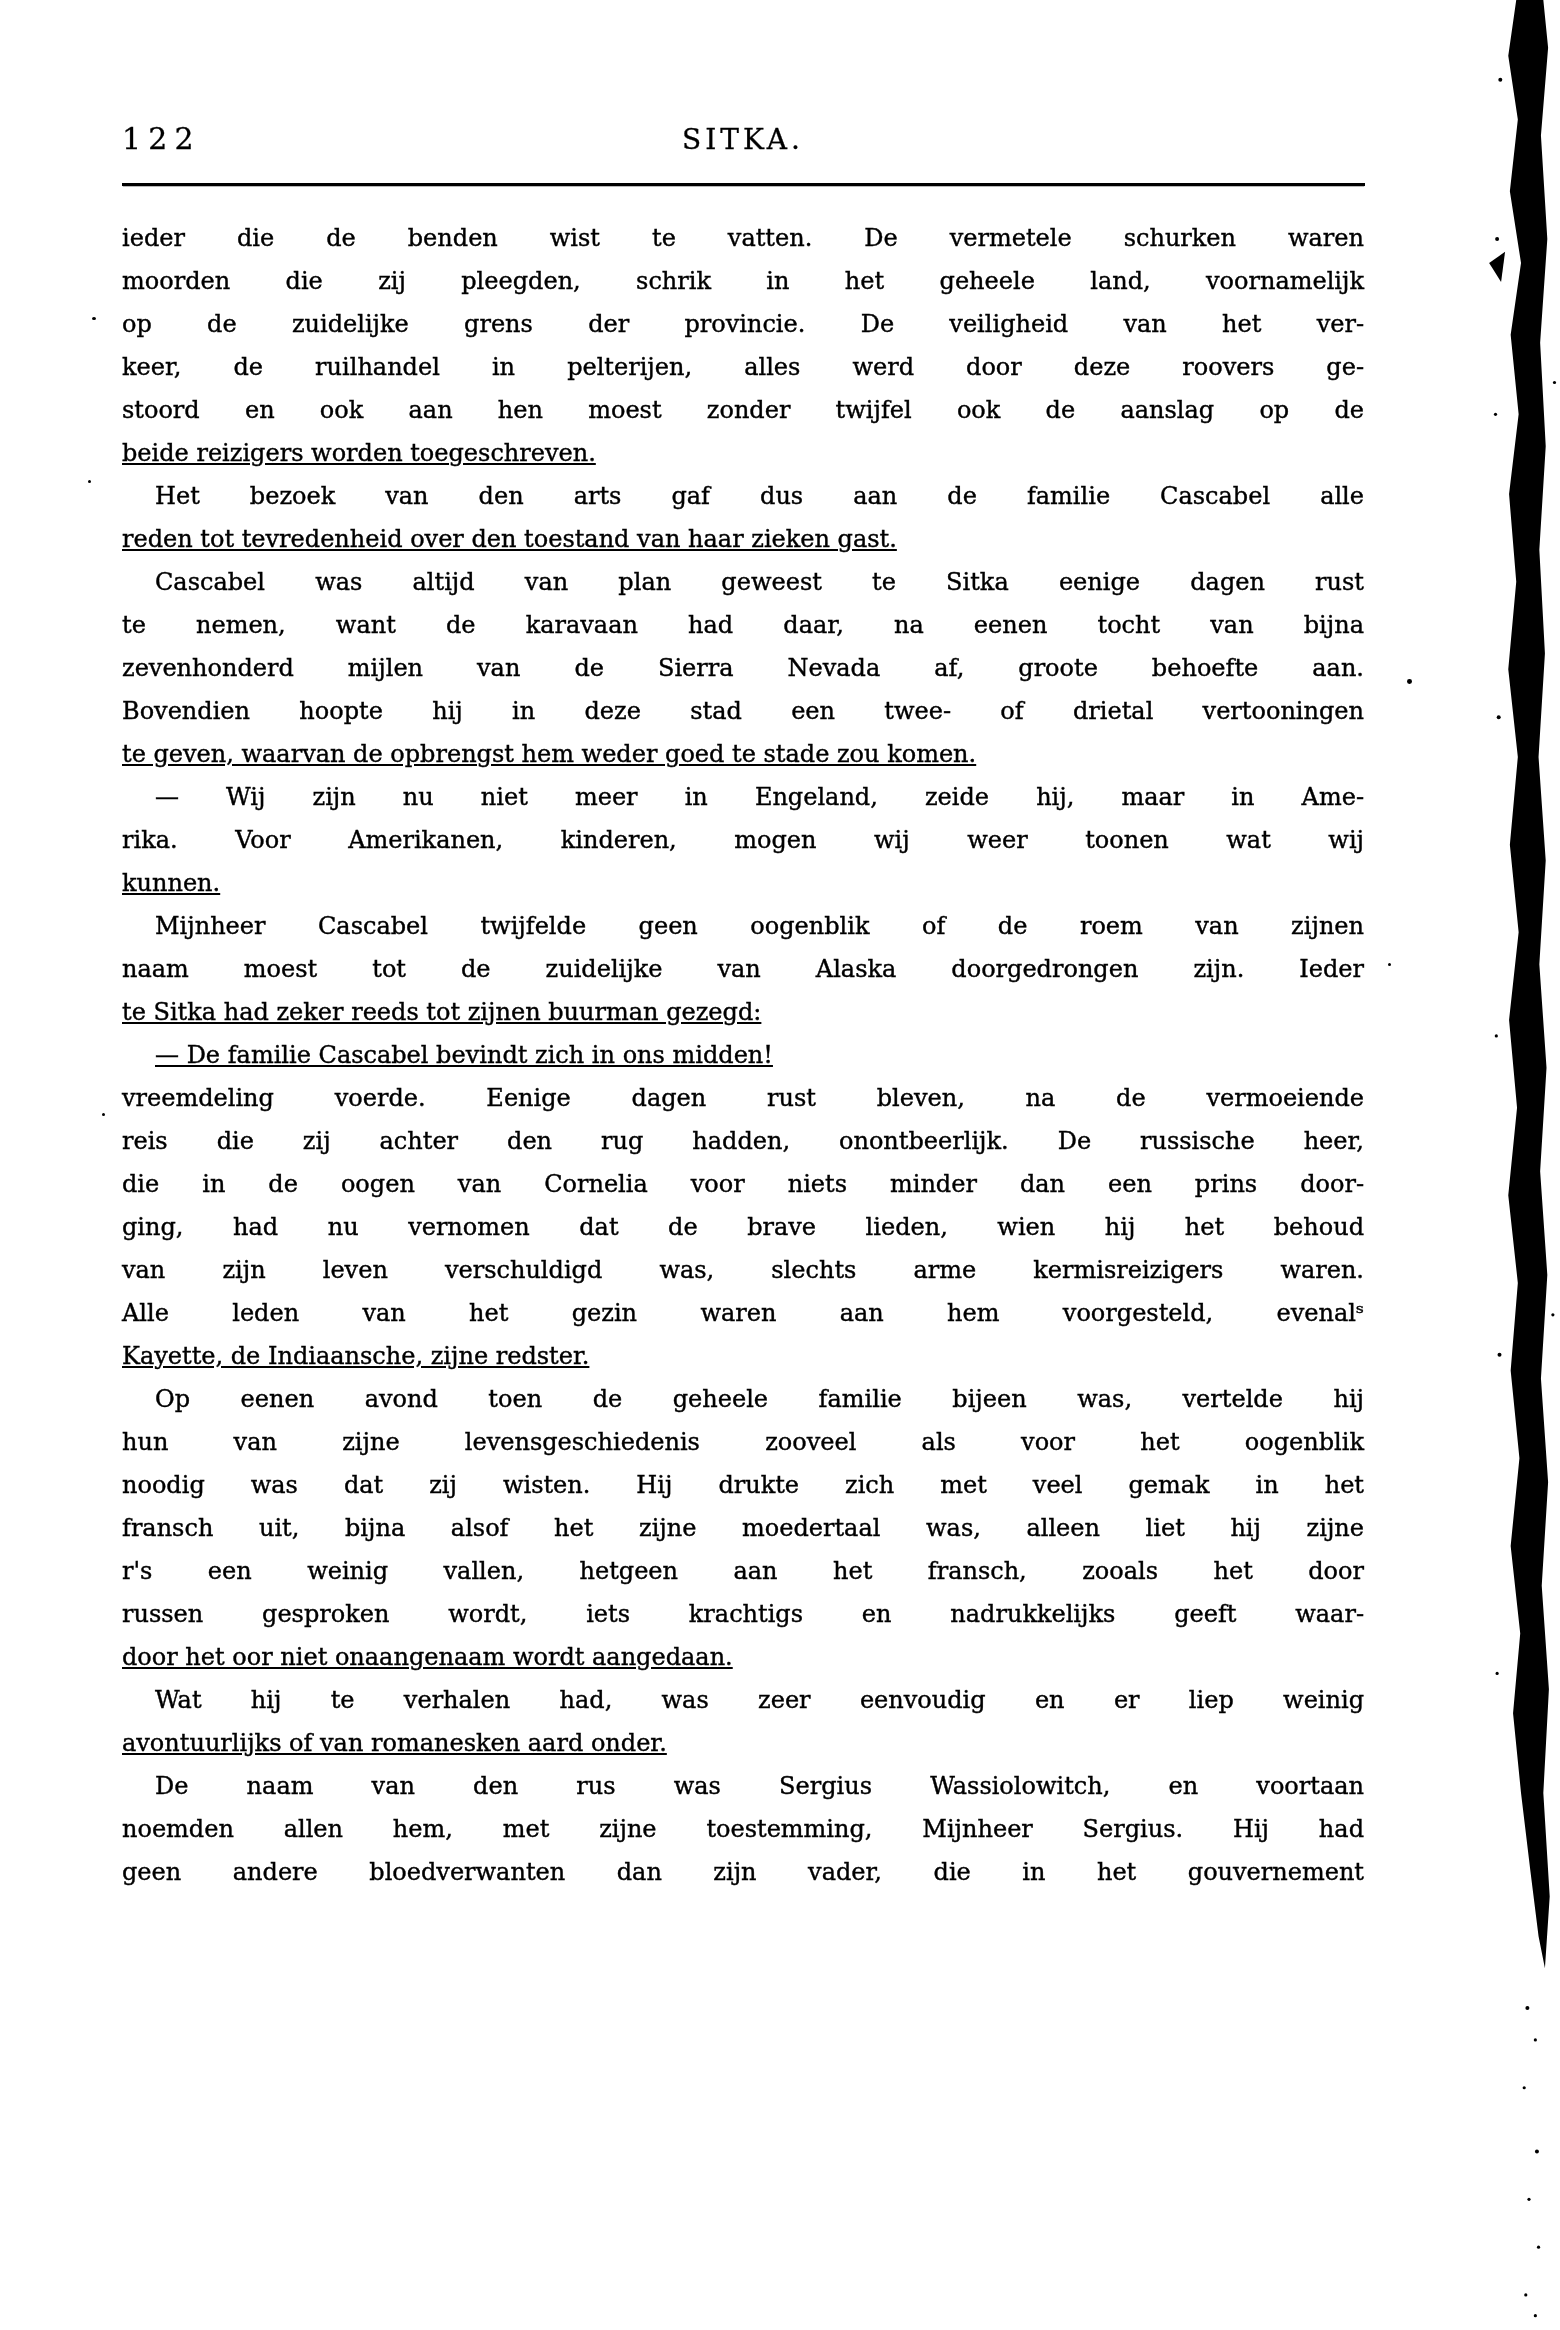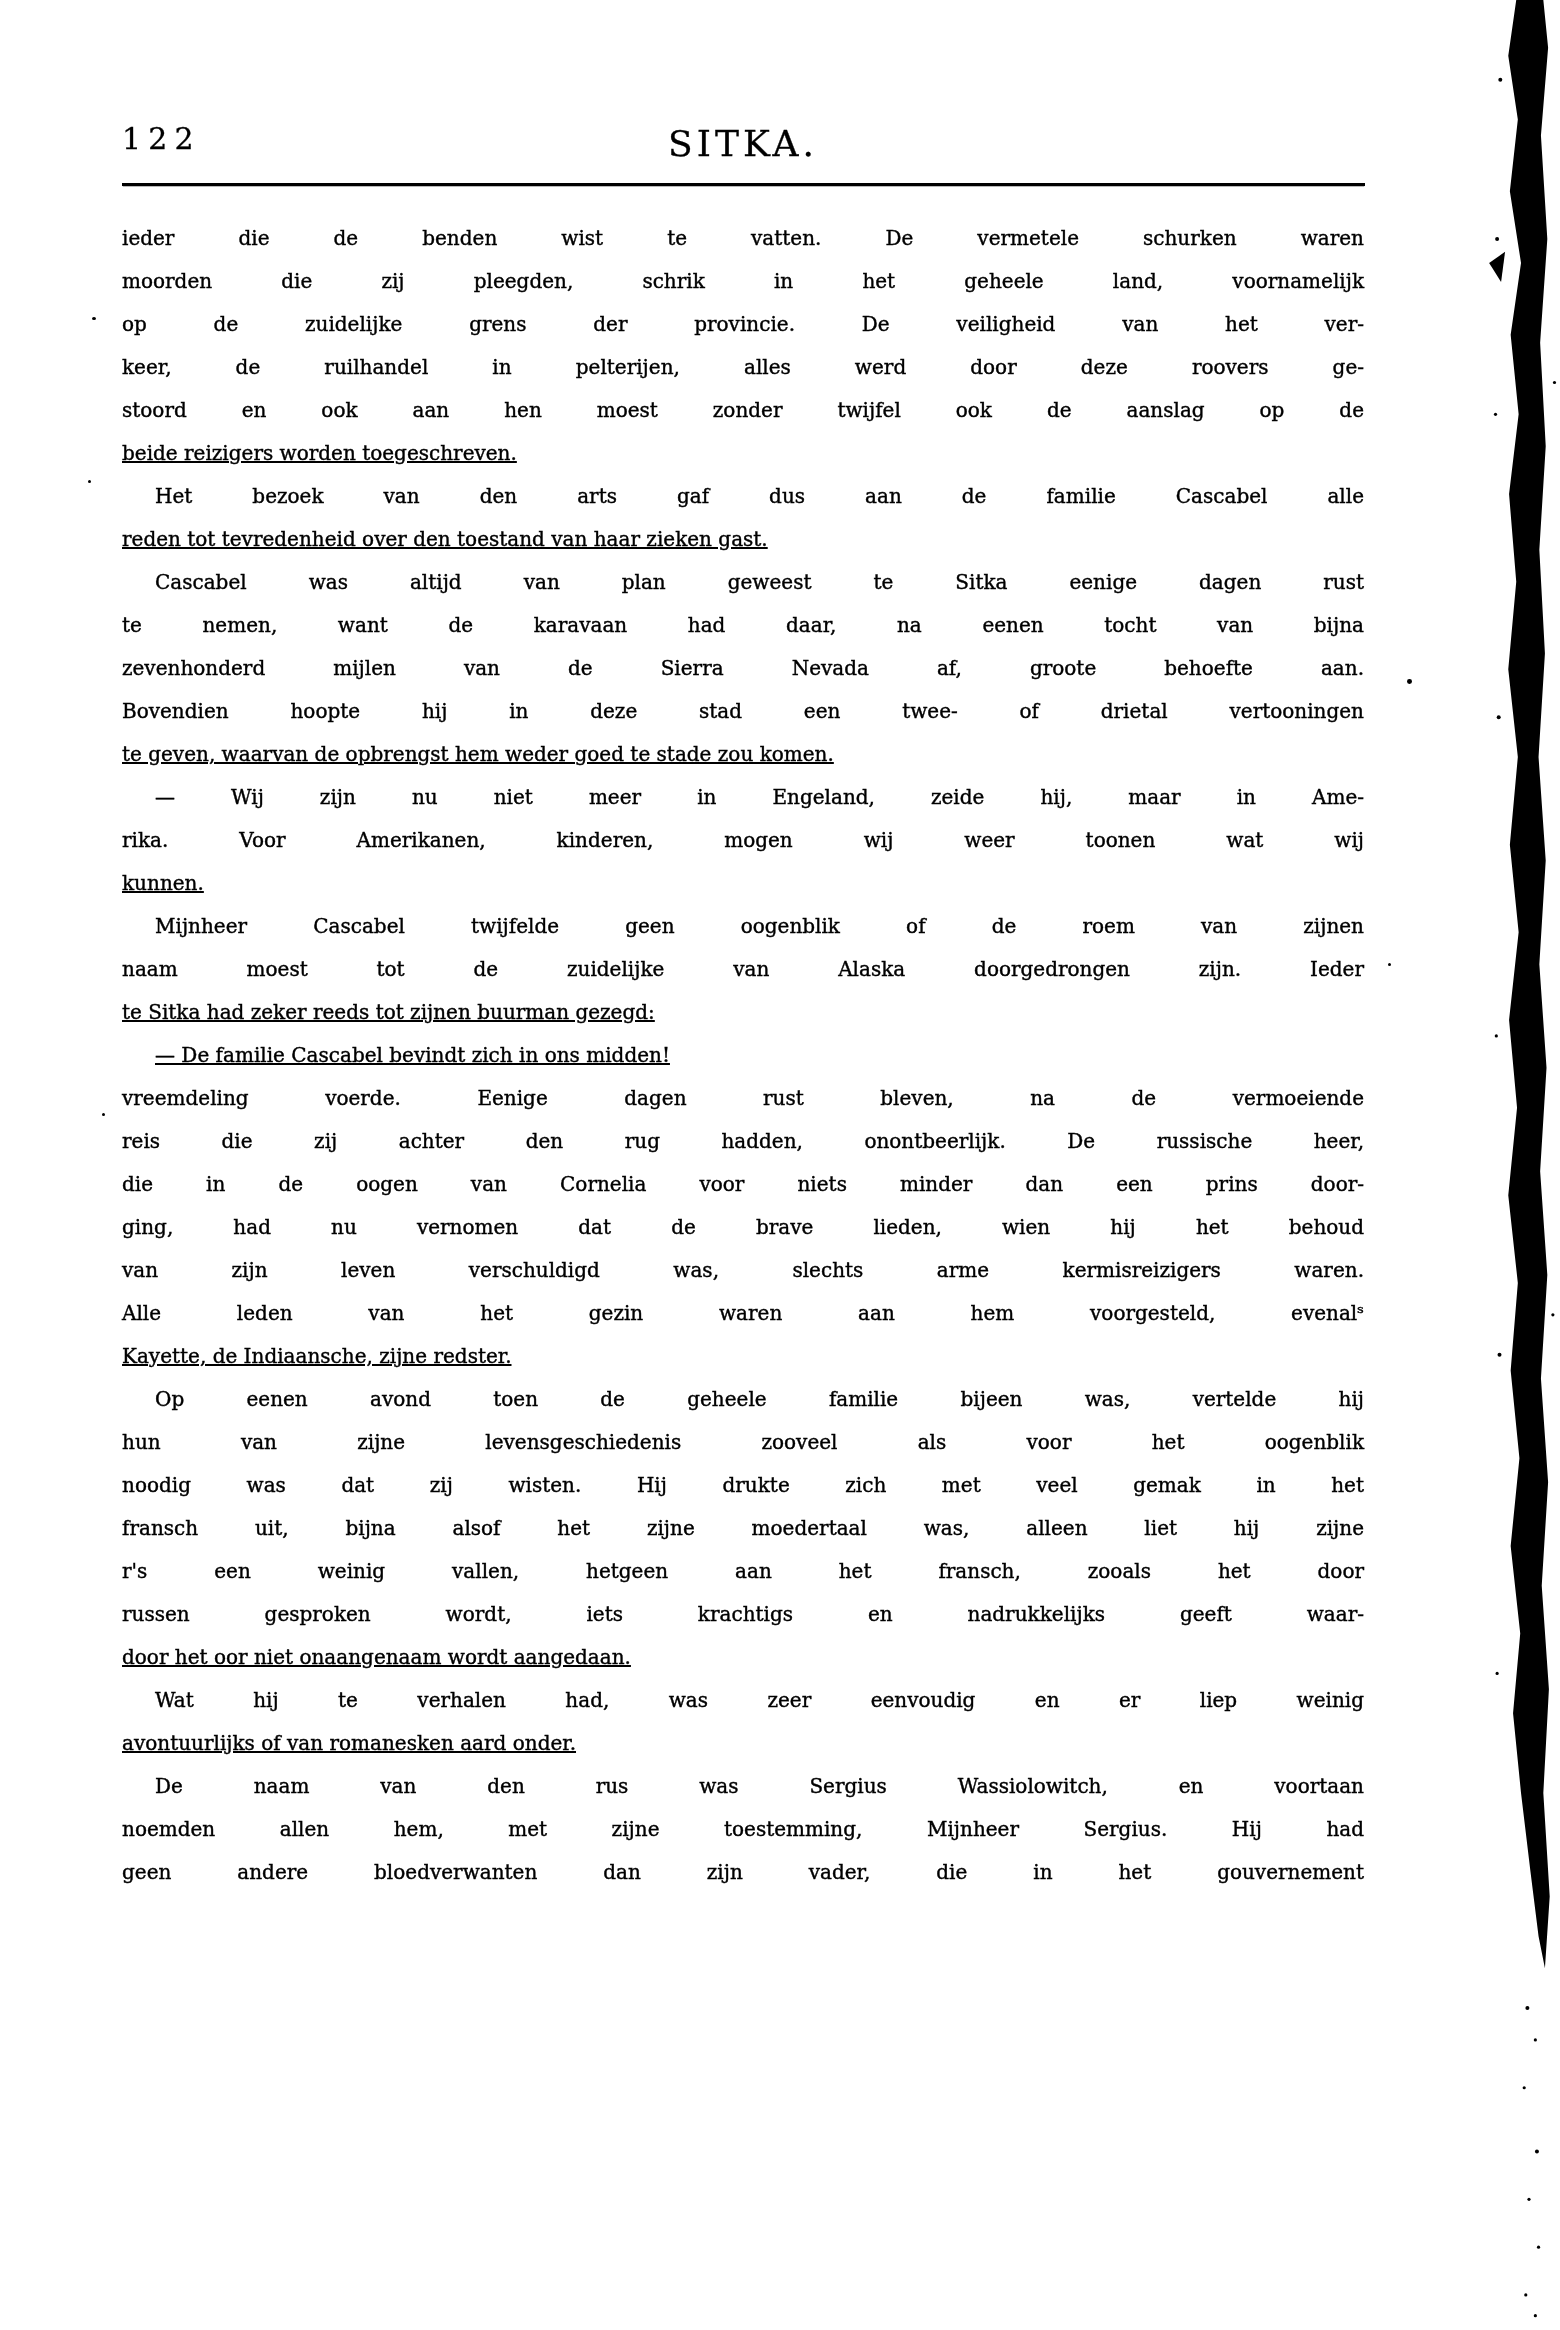--- a/index.html
+++ b/index.html
@@ -11,31 +11,31 @@
     font-family:"DejaVu Serif", serif;
     color:#000;
   }
   .page-number{
     position:absolute;left:122px;top:121px;
     font-size:30px;letter-spacing:7.2px;
     -webkit-text-stroke:0.3px #000;
   }
   .running-title{
     position:absolute;left:122px;top:123px;width:1242px;
-    text-align:center;font-size:36px;letter-spacing:4px;
+    text-align:center;font-size:28px;letter-spacing:4px;
     -webkit-text-stroke:0.3px #000;
   }
   .header-rule{
     position:absolute;left:122px;top:183px;width:1243px;height:3.2px;
     background:#000;
     box-shadow:0 1.6px 0 -0.8px rgba(0,0,0,.35);
   }
   .textblock{
     position:absolute;left:122px;top:217px;width:1242px;
-    font-size:20px;
+    font-size:24px;
     -webkit-text-stroke:0.4px #000;
   }
   .ln{
     height:43px;line-height:43px;
     text-align:justify;
     text-align-last:justify;
     white-space:normal;
     overflow:visible;
   }
   .ln.end{text-align-last:left;text-decoration:underline;}

